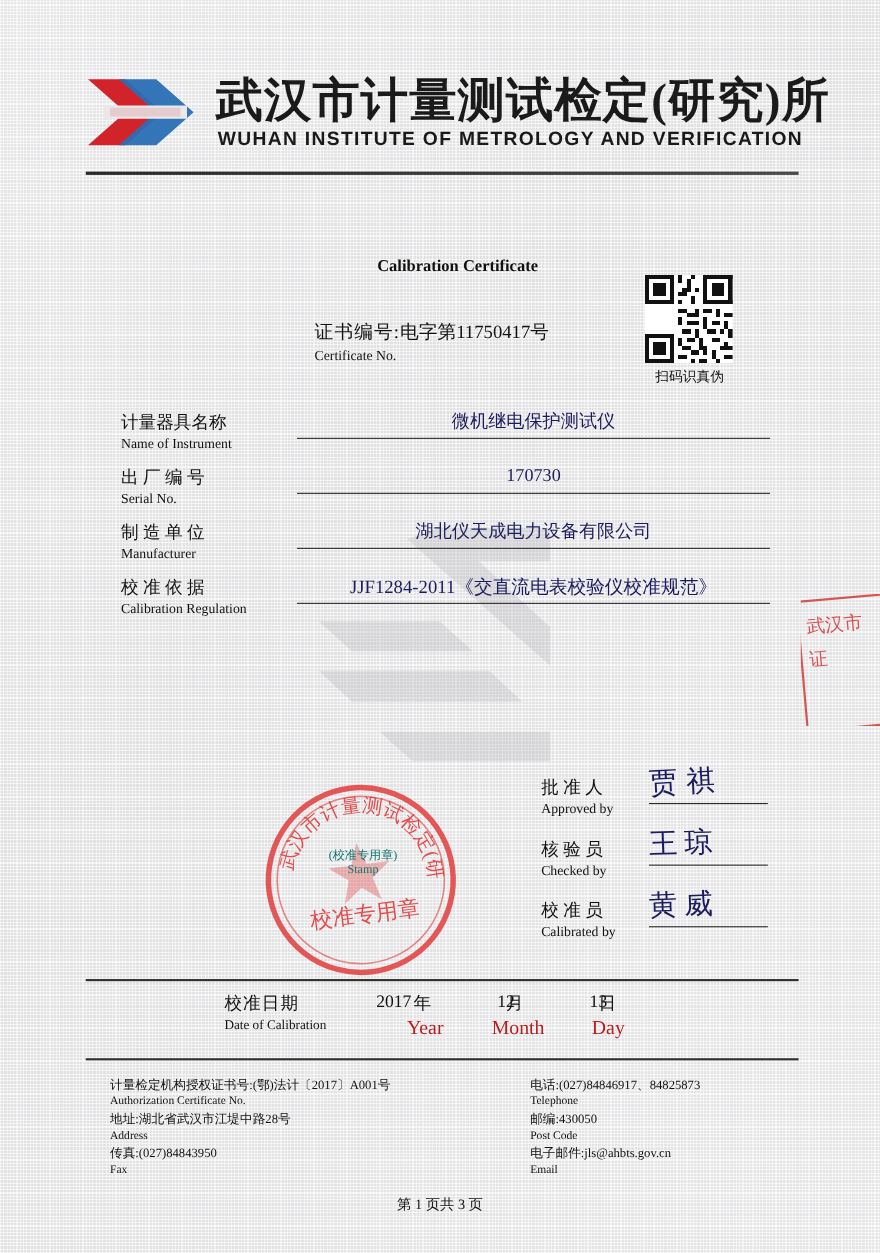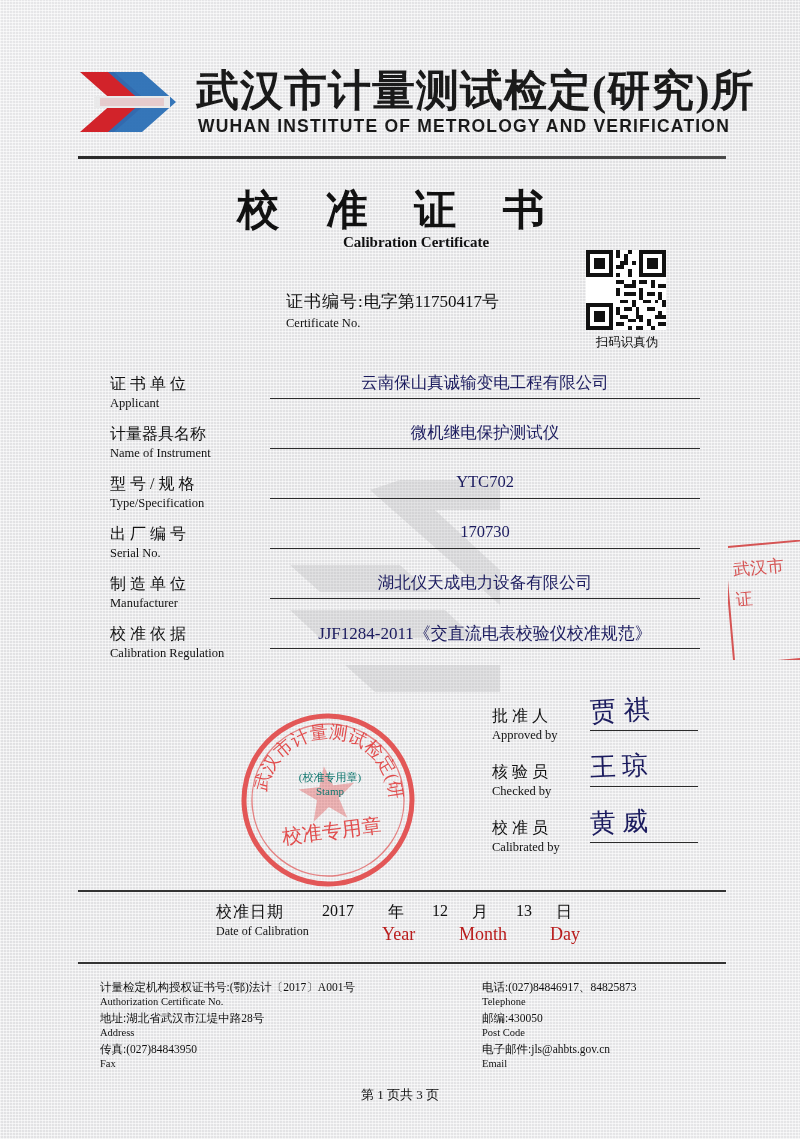--- a/index.html
+++ b/index.html
@@ -157,32 +157,32 @@
     box-sizing:border-box;
     line-height:30px;
     transform:rotate(-5deg);
     opacity:.85;
   }
 
   
   .date-rule-top{
     position:absolute;left:78px;top:890px;width:648px;height:1.5px;background:#333;
   }
-  .date-row{position:absolute;left:216px;top:898px;width:420px;height:42px;}
+  .date-row{position:absolute;left:204px;top:898px;width:420px;height:42px;}
   .d-cn{
     position:absolute;left:0;top:4px;
     font-family:"Liberation Serif",serif;font-size:16px;color:#111;letter-spacing:1px;
   }
   .d-en{
     position:absolute;left:0;top:26px;
     font-family:"Liberation Serif",serif;font-size:12px;color:#111;
   }
   .d-num{
     font-family:"Liberation Serif",serif;font-size:16px;color:#111;
-    position:absolute;top:4px;
+    position:absolute;top:4px;margin-left:32px;
   }
   .d-unit{
     font-family:"Liberation Serif",serif;font-size:16px;color:#111;
     position:absolute;top:4px;
   }
   .d-sub{
     font-family:"Liberation Serif",serif;font-size:18px;color:#b91c1c;
     position:absolute;top:26px;
   }
   .date-rule-bot{
@@ -228,21 +228,20 @@
         <path d="M30 6 L64 6 L98 36 L64 66 L30 66 L64 36 Z" fill="#2a6fb5" opacity="0.95"></path>
         <path d="M16 30 L92 30 L92 42 L16 42 Z" fill="#e9e9ea"></path>
         <path d="M22 32 L86 32 L86 40 L22 40 Z" fill="#d2232a" opacity="0.15"></path>
       </svg>
     </div>
     <div class="cn-title">武汉市计量测试检定(研究)所</div>
     <div class="en-title">WUHAN INSTITUTE OF METROLOGY AND VERIFICATION</div>
   </div>
   <div class="header-rule"></div>
 
-  <div class="main-title">校 准 证 书</div>
   <div class="main-title-en">Calibration Certificate</div>
 
   <div class="certno-wrap">
     <div>
       <span class="certno-label">证书编号:</span><span class="certno-value">电字第11750417号</span>
     </div>
     <div class="certno-en">Certificate No.</div>
   </div>
 
   <div class="qr-box">
@@ -304,40 +303,28 @@
           <rect x="17" y="20" width="1" height="1"></rect>
         <rect x="19" y="19" width="2" height="1"></rect>
           <rect x="20" y="17" width="1" height="1"></rect>
       </g>
     </svg>
   </div>
   <div class="qr-caption">扫码识真伪</div>
 
   <div class="fields">
 
-    <div class="row">
-      <div class="f-cn">证 书 单 位</div>
-      <div class="f-en">Applicant</div>
-      <div class="f-line"></div>
-      <div class="f-val">云南保山真诚输变电工程有限公司</div>
-    </div>
 
     <div class="row">
       <div class="f-cn">计量器具名称</div>
       <div class="f-en">Name of Instrument</div>
       <div class="f-line"></div>
       <div class="f-val">微机继电保护测试仪</div>
     </div>
 
-    <div class="row">
-      <div class="f-cn">型 号 / 规 格</div>
-      <div class="f-en">Type/Specification</div>
-      <div class="f-line"></div>
-      <div class="f-val">YTC702</div>
-    </div>
 
     <div class="row">
       <div class="f-cn">出 厂 编 号</div>
       <div class="f-en">Serial No.</div>
       <div class="f-line"></div>
       <div class="f-val">170730</div>
     </div>
 
     <div class="row">
       <div class="f-cn">制 造 单 位</div>

